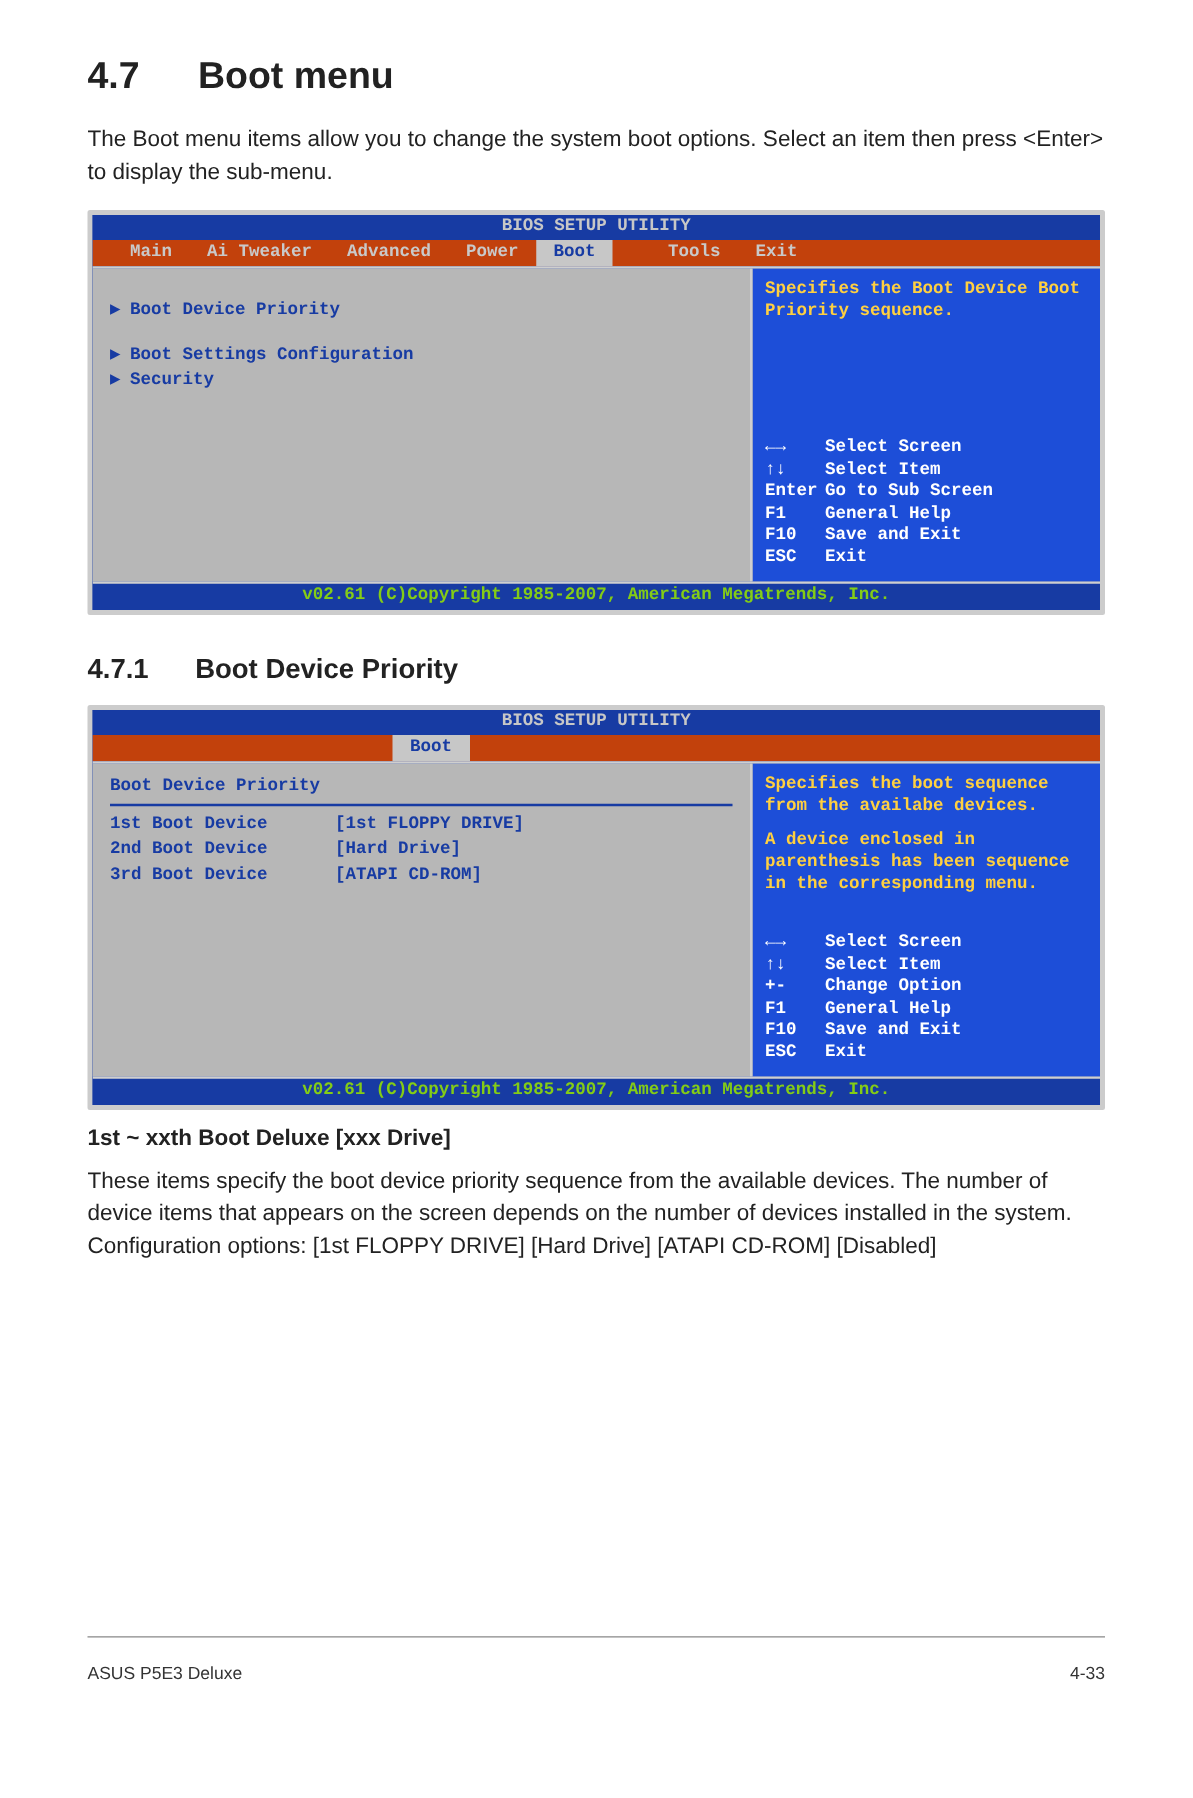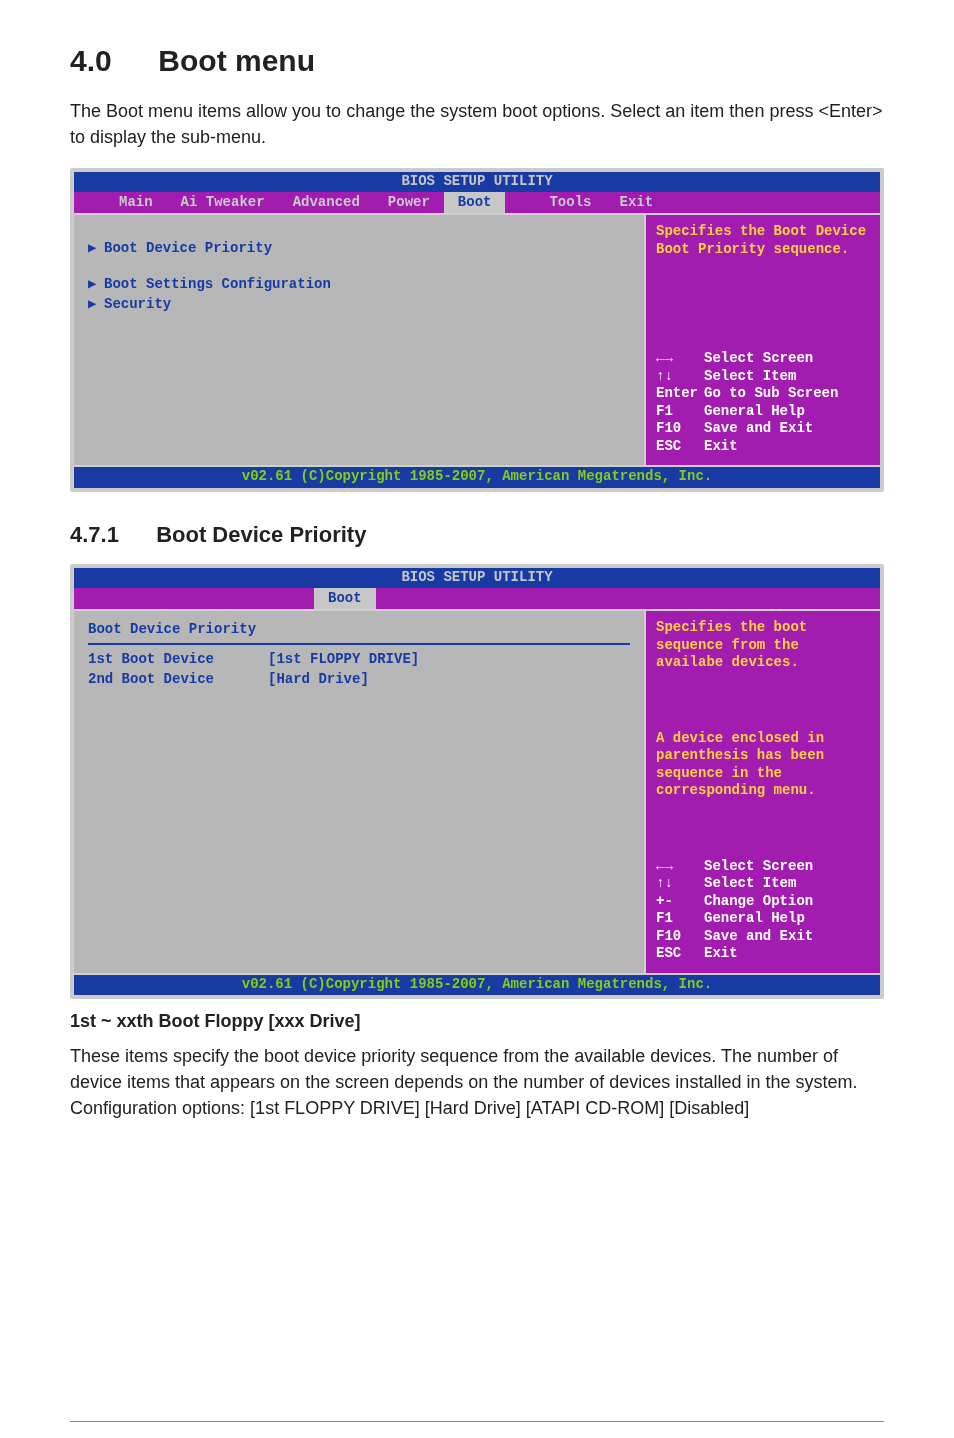--- a/index.html
+++ b/index.html
@@ -34,47 +34,46 @@
   .bios {
     font-family: "Courier New", monospace;
     font-size: 14px;
     color: #fff;
     font-weight: bold;
     line-height: 1.25;
   }
   .bios-header { text-align: center; color: #c7c7c7; background:#173ba3; padding: 1px 0; }
   .bios-tabs {
     display: flex;
-    background: #a21caf;
-    padding: 0 0 0 31px;
+    background: #c2410c;
+    padding: 0 0 0 16px;
     color: #c9c9c9;
   }
   .bios-tab { padding: 2px 14px 2px 14px; white-space: pre; }
   .bios-tab.selected { background: #c7c7c7; color: #173ba3; }
   .bios-body {
     display: flex;
     border-top: 2px solid #cfcfcf;
   }
   .bios-left {
     flex: 1;
     background: #b7b7b7;
     color: #173ba3;
     padding: 10px 14px 16px 14px;
     border-right: 2px solid #cfcfcf;
     min-height: 250px;
     position: relative;
   }
   .bios-right {
-    width: 234px;
-    background: #a21caf;
+    width: 278px;
+    background: #1d4ed8;
     color: #ffd040;
     padding: 8px 10px 10px 10px;
     display: flex;
     flex-direction: column;
-    gap: 48px;
   }
   .bios-right .desc { margin-bottom: 10px; }
   .bios-right .desc2 { margin-bottom: 10px; }
   .bios-right .nav { color: #fff; margin-top: auto; }
   .bios-right .nav-row { display:flex; }
   .bios-right .nav-key { width: 48px; color: #fff; }
   .bios-right .nav-label { color: #fff; }
   .bios-left .row { display: flex; align-items:center; margin: 3px 0; }
   .bios-left .arrow { color: #173ba3; width: 16px; display:inline-block; }
   .bios-left .label { flex: 0 0 180px; }
@@ -101,21 +100,21 @@
     margin-top: 300px;
     padding-top: 19px;
     font-size: 14px;
     color: #333;
   }
 </style>
 </head>
 <body>
 
 <h1 class="section-title">
-  <span class="num">4.0</span>
+  <span class="num">4.7</span>
   <span>Boot menu</span>
 </h1>
 
 <p class="body-text">The Boot menu items allow you to change the system boot options. Select an item then press &lt;Enter&gt; to display the sub-menu.</p>
 
 <div class="bios-outer bios">
   <div class="bios-header">BIOS SETUP UTILITY</div>
   <div class="bios-tabs">
     <span class="bios-tab">Main</span>
     <span class="bios-tab">Ai Tweaker</span>
@@ -189,20 +188,24 @@
     <div class="bios-left">
       <div class="section-head">Boot Device Priority</div>
       <div class="row">
         <span class="label">1st Boot Device</span>
         <span class="value">[1st FLOPPY DRIVE]</span>
       </div>
       <div class="row">
         <span class="label">2nd Boot Device</span>
         <span class="value">[Hard Drive]</span>
       </div>
+      <div class="row">
+        <span class="label">3rd Boot Device</span>
+        <span class="value">[ATAPI CD-ROM]</span>
+      </div>
     </div>
     <div class="bios-right">
       <div class="desc">Specifies the boot sequence from the availabe devices.</div>
       <div class="desc2">A device enclosed in parenthesis has been sequence in the corresponding menu.</div>
       <div class="nav">
         <div class="nav-row">
             <span class="nav-key">←→</span>
             <span class="nav-label">Select Screen</span>
           </div>
         <div class="nav-row">
@@ -224,19 +227,19 @@
         <div class="nav-row">
             <span class="nav-key">ESC</span>
             <span class="nav-label">Exit</span>
           </div>
       </div>
     </div>
   </div>
   <div class="bios-footer">v02.61 (C)Copyright 1985-2007, American Megatrends, Inc.</div>
 </div>
 
-<h3 class="para-title">1st ~ xxth Boot Floppy [xxx Drive]</h3>
+<h3 class="para-title">1st ~ xxth Boot Deluxe [xxx Drive]</h3>
 <p class="body-text">These items specify the boot device priority sequence from the available devices. The number of device items that appears on the screen depends on the number of devices installed in the system. Configuration options: [1st FLOPPY DRIVE] [Hard Drive] [ATAPI CD-ROM] [Disabled]</p>
 
 <div class="page-footer">
   <span>ASUS P5E3 Deluxe</span>
   <span>4-33</span>
 </div>
 
 </body></html>

